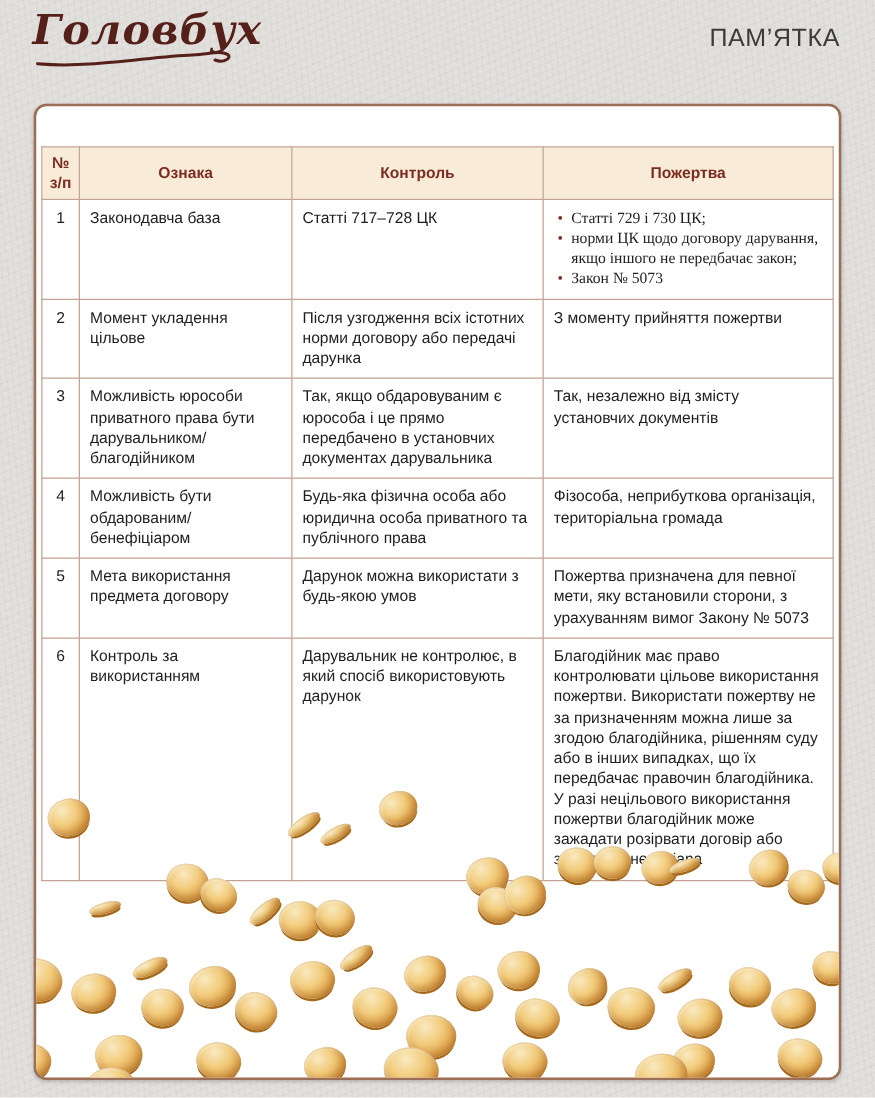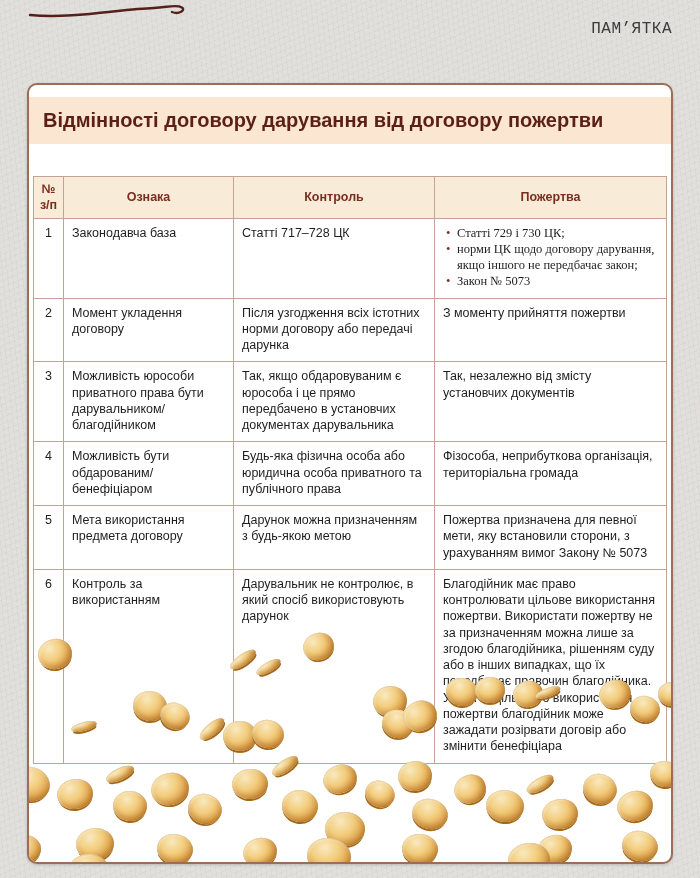--- a/index.html
+++ b/index.html
@@ -15,21 +15,21 @@
   }
   .header { position:relative; height:83px; }
   .logo { position:absolute; left:26px; top:6px; color:#552019; }
   .logo-text {
     font-family:"DejaVu Serif", serif; font-style:italic; font-weight:bold;
     font-size:33px; letter-spacing:1px; line-height:1.1; display:block;
   }
   .logo-swash { display:block; margin:-4px 0 0 2px; }
   .badge {
     position:absolute; right:28px; top:20px;
-    font-size:16px; color:#3b3b3b; letter-spacing:.5px;font-family:Liberation Mono, monospace;
+    font-size:20px; color:#3b3b3b; letter-spacing:.5px;
   }
   .card {
     position:relative; margin:0 27px; height:781px;
     background:#ffffff; border:2px solid #9b6e55; border-radius:10px;
     overflow:hidden; box-shadow:0 1px 3px rgba(0,0,0,.18);
   }
   .title-band { margin-top:12px; background:#fbe7d1; padding:11px 14px; }
   .title-band h1 {
     margin:0; font-size:20px; line-height:1.25;
     color:#5b1f15; font-weight:bold;
@@ -60,31 +60,29 @@
       inset 1px 1px 3px rgba(255,248,225,.85),
       inset -2px -3px 5px rgba(150,90,20,.4),
       inset 0 0 0 1px rgba(175,110,30,.5);
   }
 </style>
 </head>
 <body>
 
 <div class="header">
   <div class="logo">
+    <span class="logo-text">Головбух</span>
     <svg class="logo-swash" width="162" height="18" viewBox="0 0 162 18">
       <path d="M2 13 C 45 17, 92 7, 126 6 C 139 5.6, 148 2, 154 5.5 C 158 8, 151 13, 144 10" stroke="#552019" stroke-width="2.4" fill="none" stroke-linecap="round"></path>
     </svg>
   </div>
   <div class="badge">ПАМ’ЯТКА</div>
 </div>
 
 <div class="card">
-  <div class="title-band">
-    <h1>Відмінності договору дарування від договору пожертви</h1>
-  </div>
 
   <div class="table-wrap">
     <table>
       <colgroup>
           <col class="c-num">
           <col class="c-feature">
           <col class="c-gift">
           <col>
         </colgroup>
       <thead>
@@ -106,40 +104,40 @@
           <td>
             <ul class="bullets">
               <li>Статті 729 і 730 ЦК;</li>
               <li>норми ЦК щодо договору дарування, якщо іншого не передбачає закон;</li>
               <li>Закон № 5073</li>
             </ul>
           </td>
         </tr>
         <tr>
           <td class="num">2</td>
-          <td>Момент укладення договору</td>
+          <td>Момент укладення цільове</td>
           <td>Після узгодження всіх істотних норми договору або передачі дарунка</td>
           <td>З моменту прийняття пожертви</td>
         </tr>
         <tr>
           <td class="num">3</td>
           <td>Можливість юрособи приватного права бути дарувальником/ благодійником</td>
           <td>Так, якщо обдаровуваним є юрособа і це прямо передбачено в установчих документах дарувальника</td>
           <td>Так, незалежно від змісту установчих документів</td>
         </tr>
         <tr>
           <td class="num">4</td>
           <td>Можливість бути обдарованим/бенефіціаром</td>
           <td>Будь-яка фізична особа або юридична особа приватного та публічного права</td>
           <td>Фізособа, неприбуткова організація, територіальна громада</td>
         </tr>
         <tr>
           <td class="num">5</td>
           <td>Мета використання предмета договору</td>
-          <td>Дарунок можна призначенням з будь-якою метою</td>
+          <td>Дарунок можна використати з будь-якою умов</td>
           <td>Пожертва призначена для певної мети, яку встановили сторони, з урахуванням вимог Закону № 5073</td>
         </tr>
         <tr>
           <td class="num">6</td>
           <td>Контроль за використанням</td>
           <td>Дарувальник не контролює, в який спосіб використовують дарунок</td>
           <td>Благодійник має право контролювати цільове використання пожертви. Використати пожертву не за призначенням можна лише за згодою благодійника, рішенням суду або в інших випадках, що їх передбачає правочин благодійника. У разі нецільового використання пожертви благодійник може зажадати розірвати договір або змінити бенефіціара</td>
         </tr>
       </tbody>
     </table>

